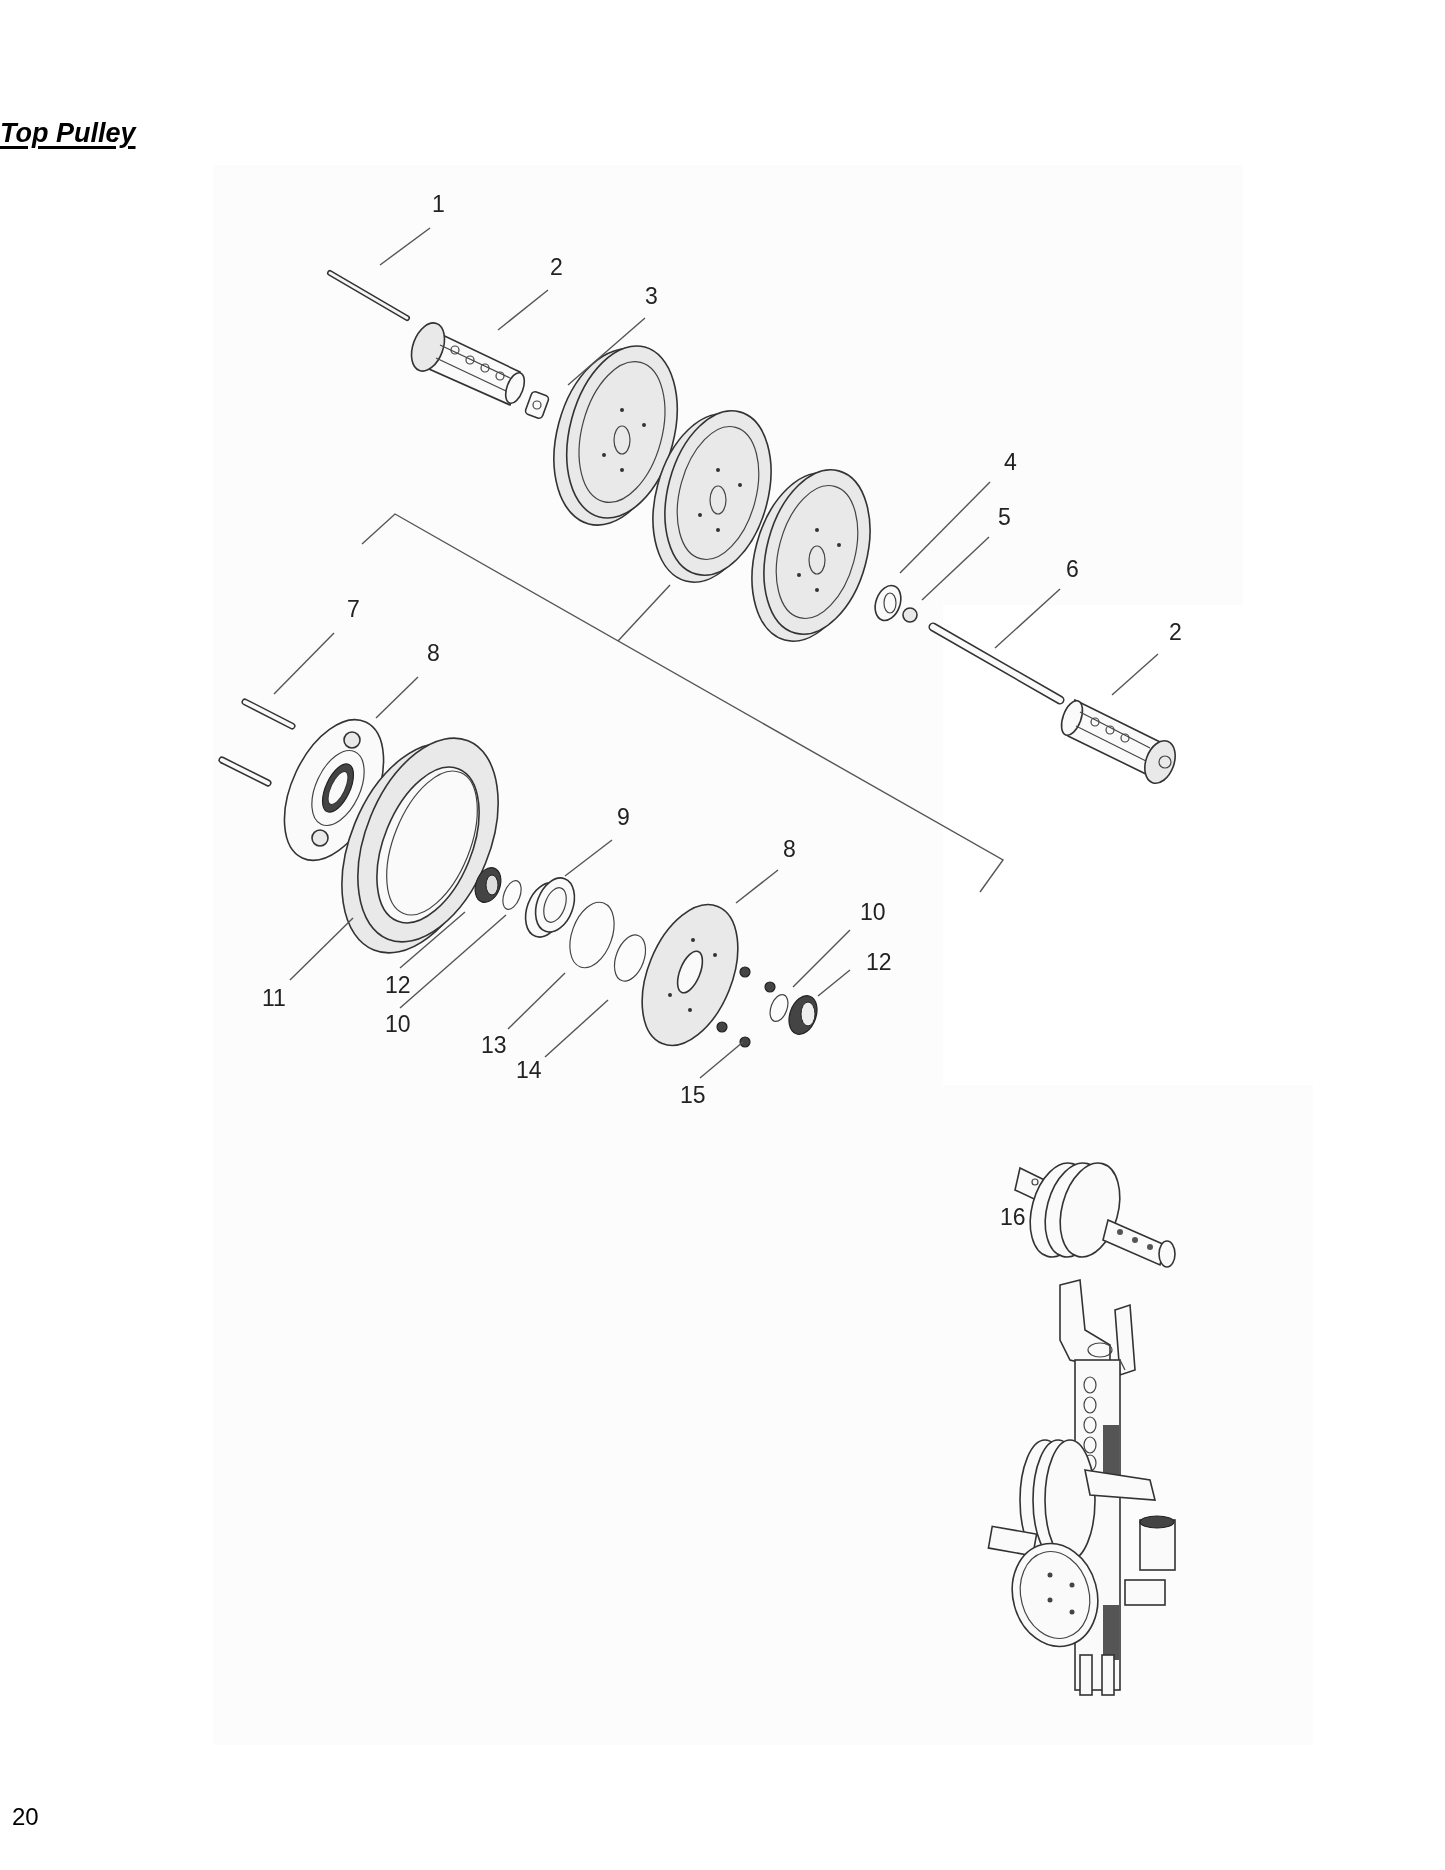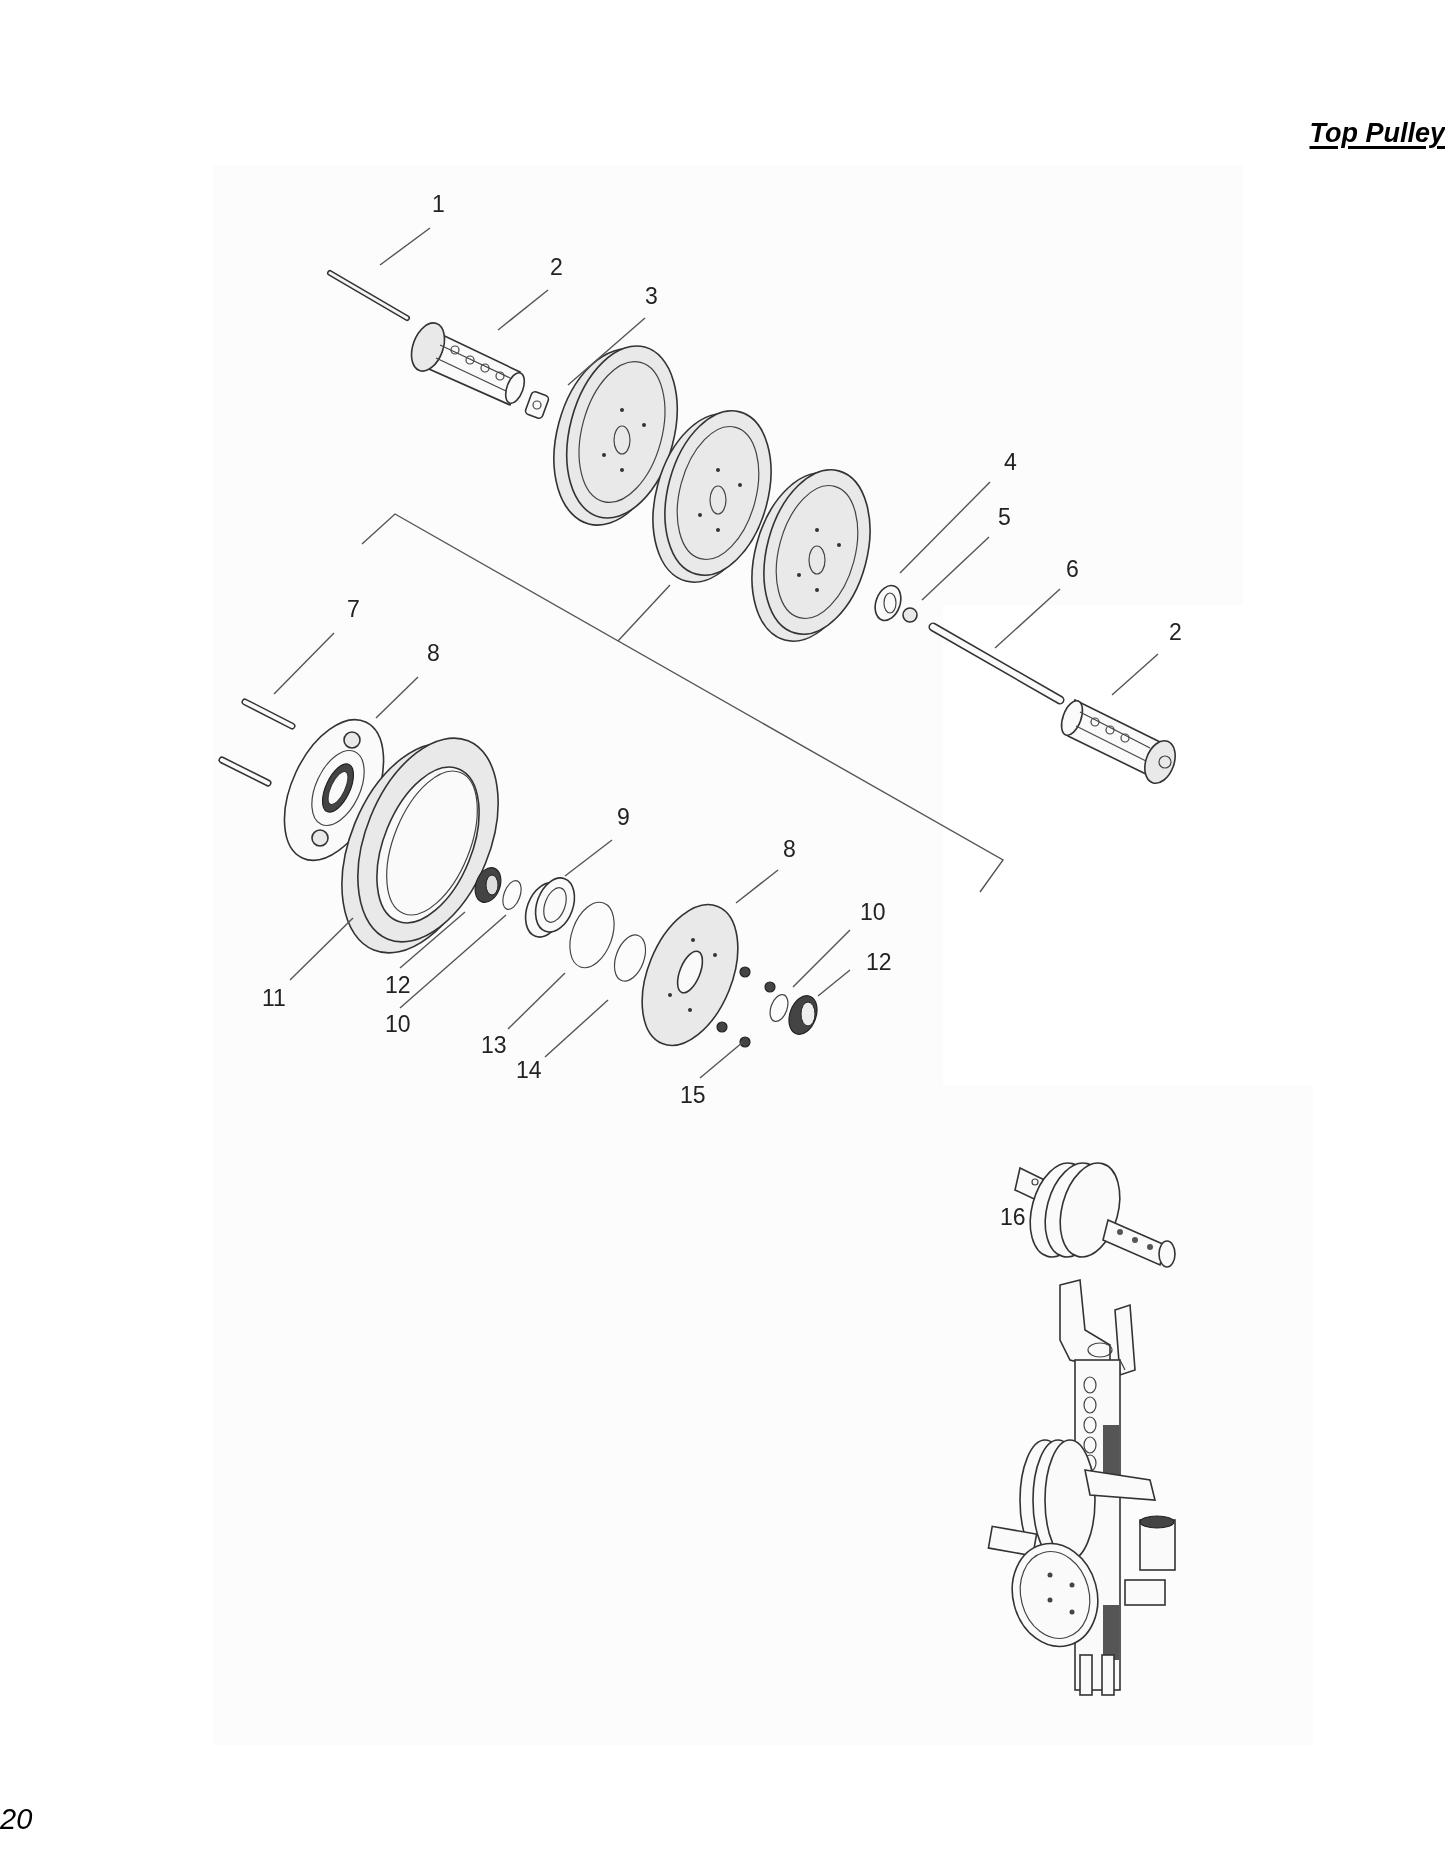--- a/index.html
+++ b/index.html
@@ -1,18 +1,18 @@
 <!DOCTYPE html>
 <html><head>
 <meta charset="utf-8">
 <style>
   html, body { margin:0; padding:0; background:#ffffff; }
   body { width:1445px; height:1870px; position:relative; overflow:hidden; font-family:"Liberation Sans", sans-serif; color:#000; }
-  .title { position:absolute; left:0; width:1445px; top:118px; text-align:right; font-size:27px; font-weight:bold; font-style:italic; text-decoration:underline; text-decoration-thickness:3px; text-underline-offset:4px; }
-  .page-num { position:absolute; left:0; top:1803px; font-size:29px;font-style:italic; }
+  .title { position:absolute; left:0; width:1445px; top:118px; text-align:left; font-size:27px; font-weight:bold; font-style:italic; text-decoration:underline; text-decoration-thickness:3px; text-underline-offset:4px; }
+  .page-num { position:absolute; left:12px; top:1803px; font-size:24px; }
   .diagram { position:absolute; left:0; top:0; width:1445px; height:1870px; }
   .bg-region { fill:#fcfcfc; }
   .lbl { font-family:"Liberation Sans", sans-serif; font-size:23px; fill:#222; }
   .leader { stroke:#555; stroke-width:1.4; fill:none; }
   .part { stroke:#333; stroke-width:1.6; fill:#e9e9e9; }
   .part-w { stroke:#333; stroke-width:1.6; fill:#fafafa; }
   .part-line { stroke:#444; stroke-width:1.2; fill:none; }
   .dark { fill:#444; stroke:#222; stroke-width:1.2; }
 </style>
 </head>

